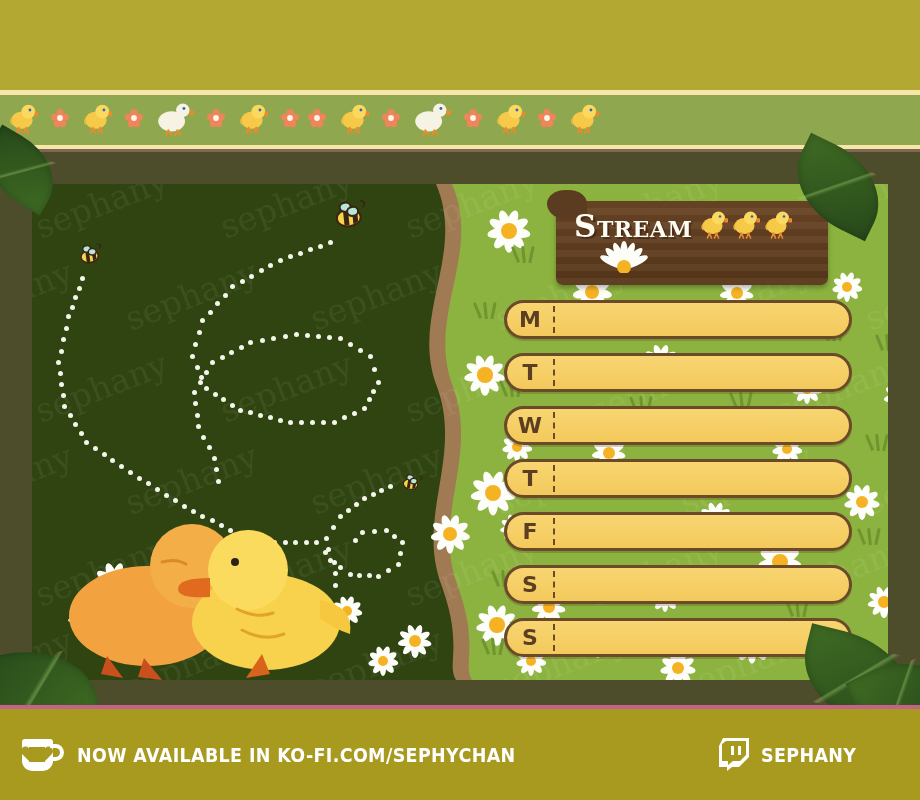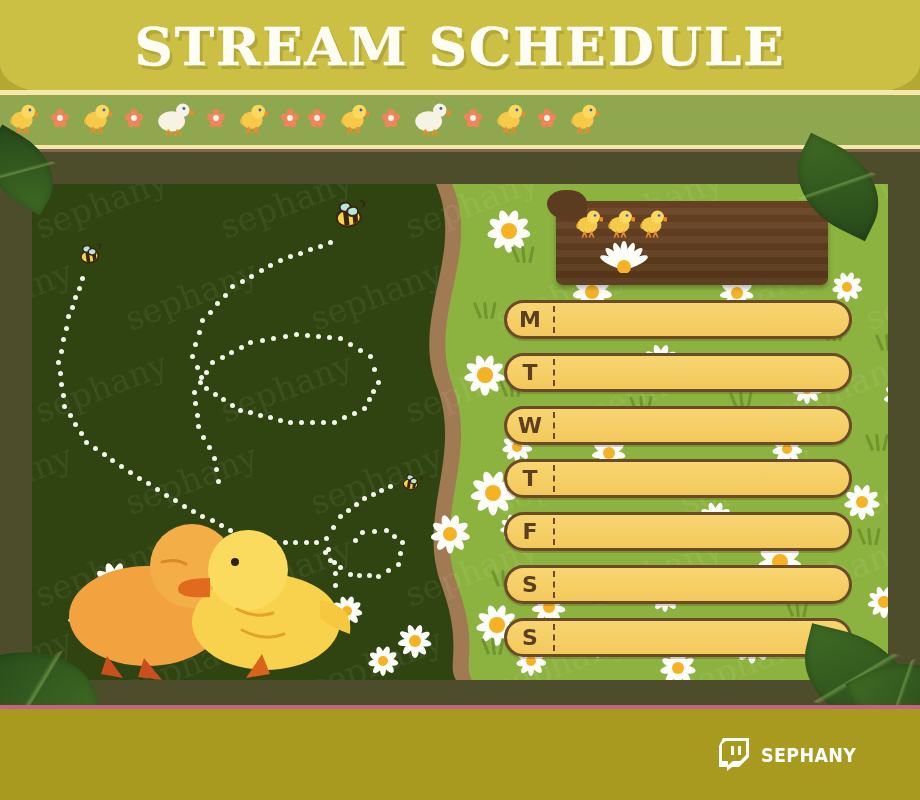--- a/index.html
+++ b/index.html
@@ -278,23 +278,20 @@
     position:absolute; left:28px; top:5px; width:14px; height:17px;
     border:4px solid #fff; border-left:none; border-radius:0 10px 10px 0;
   }
   .twitch-icon { width:30px; height:33px; position:relative; }
 </style>
 </head>
 <body>
 
 <div id="page">
 
-  <div class="header-band">
-    <div class="header-title">STREAM SCHEDULE</div>
-  </div>
   <div class="cream-rule"></div>
 
   <div class="banner-strip">
     <div class="stripe-bg"></div>
     <div class="banner-inner">
       <div class="banner-side left">
         <div class="duckrow" id="ducks-left">
             <span><svg width="30" height="32" viewBox="0 0 28 30">
                 <ellipse cx="13" cy="17" rx="10" ry="8" fill="#f7c948"></ellipse>
                 <circle cx="19" cy="9" r="6.5" fill="#fbd95f"></circle>
@@ -1158,20 +1155,21 @@
       <path d="M158 74 q-32 0 -32 11 q0 10 32 8 z" fill="#e06a1d"></path>
       <circle cx="183" cy="58" r="4" fill="#2c2218"></circle>
       <path d="M268 96 q34 6 30 34 q-18 -6 -30 -16 z" fill="#f6c83f"></path>
       <path d="M210 150 l-16 24 l24 -4 z" fill="#d8641c"></path>
       <path d="M185 105 q20 10 36 4" stroke="#e0a42b" stroke-width="3" fill="none" stroke-linecap="round"></path>
       <path d="M190 126 q22 12 42 4" stroke="#e0a42b" stroke-width="3" fill="none" stroke-linecap="round"></path>
     </svg>
 
     <div class="wood-sign">
       <div class="sign-row1">
+        <span class="sign-word small-caps">Stream</span>
         <span id="sign-ducks"><span style="margin-right: 3px;"><svg width="29" height="30" viewBox="0 0 28 30">
                 <ellipse cx="13" cy="17" rx="10" ry="8" fill="#f7c948"></ellipse>
                 <circle cx="19" cy="9" r="6.5" fill="#fbd95f"></circle>
                 <path d="M25 9 q5 0 5 2.5 q0 2.5 -5 2 z" fill="#ef8a2a"></path>
                 <circle cx="20.5" cy="7.5" r="1.3" fill="#2f66b5"></circle>
                 <path d="M4 15 q-3 3 0 6" stroke="#edb93c" stroke-width="1.4" fill="none"></path>
                 <path d="M10 24 l-2 5 M10 24 l2 5" stroke="#ef8a2a" stroke-width="1.6" stroke-linecap="round"></path>
                 <path d="M17 24 l-2 5 M17 24 l2 5" stroke="#ef8a2a" stroke-width="1.6" stroke-linecap="round"></path>
               </svg></span><span style="margin-right: 3px;"><svg width="29" height="30" viewBox="0 0 28 30">
                 <ellipse cx="13" cy="17" rx="10" ry="8" fill="#f7c948"></ellipse>
@@ -1249,20 +1247,28 @@
   </div>
 
   <div class="leaf" style="left:790px;top:150px;width:96px;height:74px;transform:rotate(26deg)"></div>
   <div class="leaf" style="left:-18px;top:140px;width:78px;height:60px;transform:rotate(-150deg)"></div>
   <div class="leaf" style="left:800px;top:636px;width:116px;height:86px;transform:rotate(14deg)"></div>
   <div class="leaf" style="left:856px;top:660px;width:92px;height:70px;transform:rotate(-26deg)"></div>
   <div class="leaf" style="left:-26px;top:648px;width:120px;height:88px;transform:rotate(166deg)"></div>
 
   <div class="pink-rule"></div>
   <div class="footer">
+    <div class="footer-left">
+      <span class="kofi-icon">
+        <span class="cup"></span>
+          <span class="heart"></span>
+          <span class="handle"></span>
+      </span>
+      <span class="footer-text">NOW AVAILABLE IN KO-FI.COM/SEPHYCHAN</span>
+    </div>
     <div class="footer-right">
       <span class="twitch-icon">
         <svg width="30" height="33" viewBox="0 0 30 33">
           <path d="M4 0 L0 8 L0 29 L8 29 L8 33 L13 29 L20 29 L30 19 L30 0 Z" fill="#fff"></path>
           <path d="M7 3 L27 3 L27 17 L21 23 L14 23 L9 27 L9 23 L3 23 L3 6 Z" fill="#a8991f"></path>
           <rect x="12" y="8" width="3" height="9" fill="#fff"></rect>
           <rect x="19" y="8" width="3" height="9" fill="#fff"></rect>
         </svg>
       </span>
       <span class="footer-text">SEPHANY</span>

